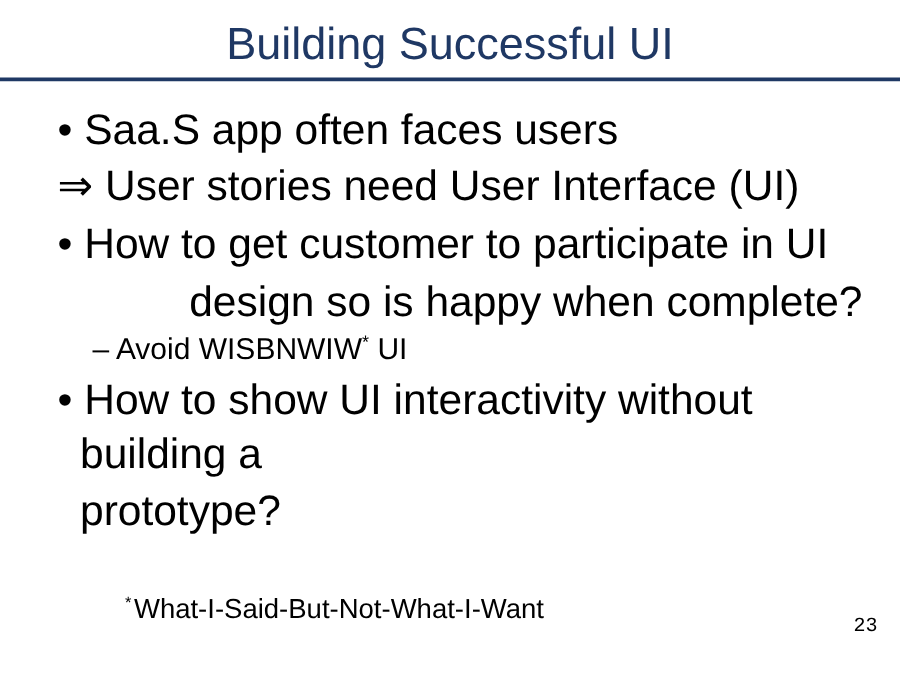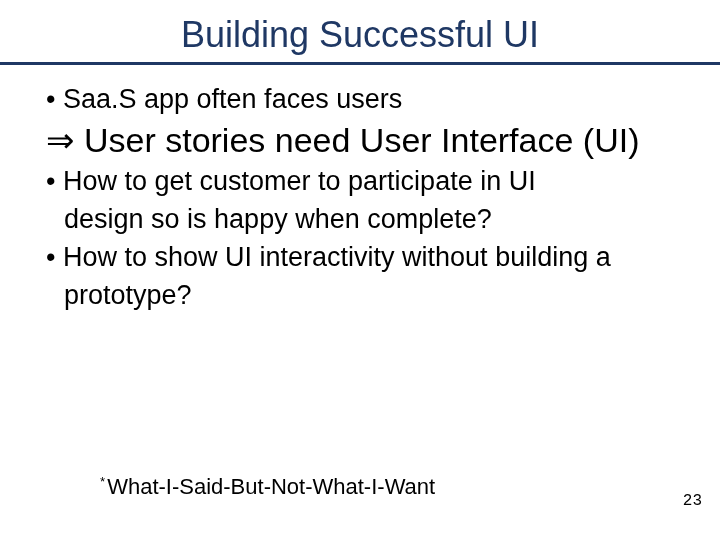--- a/index.html
+++ b/index.html
@@ -28,21 +28,21 @@
   .rule {
     border: none;
     border-top: 3px solid #1f3864;
     margin: 0 0 18px 0;
     width: 100%;
   }
   .content {
     padding: 0 30px;
   }
   .b1 {
-    font-size: 27px;
+    font-size: 34px;
     line-height: 1.25;
     margin: 4px 0 2px 0;
     text-indent: -18px;
     padding-left: 34px;
   }
   .b1-implies {
     font-size: 34px;
     line-height: 1.25;
     margin: 2px 0 2px 0;
     padding-left: 16px;
@@ -101,24 +101,27 @@
     </div>
 
     <div class="b1-implies">
       <span class="arrow">⇒</span>
       <span>User stories need User Interface (UI)</span>
     </div>
 
     <div class="b1 bullet">
       <span>How to get customer to participate in UI</span>
     </div>
-    <div class="b1" style="text-indent:0;">
+    <div class="b1" style="text-indent:0;text-align:right;">
       <span>design so is happy when complete?</span>
     </div>
 
+    <div class="b2 dash">
+      <span>Avoid WISBNWIW</span><span class="sup">*</span><span> UI</span>
+    </div>
 
 
     <div class="b1 bullet">
       <span>How to show UI interactivity without building a</span>
     </div>
     <div class="b1" style="text-indent:0;">
       <span>prototype?</span>
     </div>
 
   </div>

